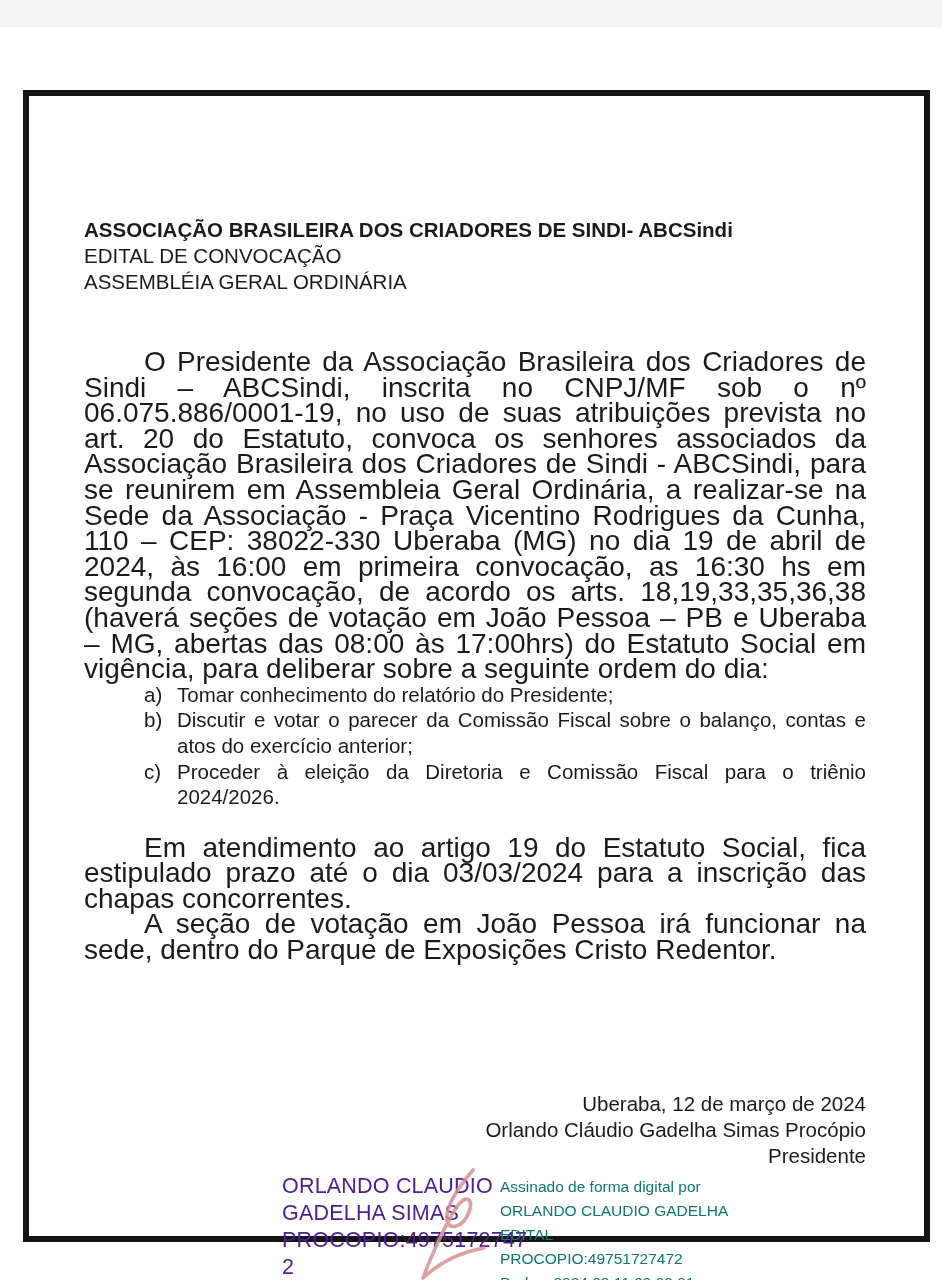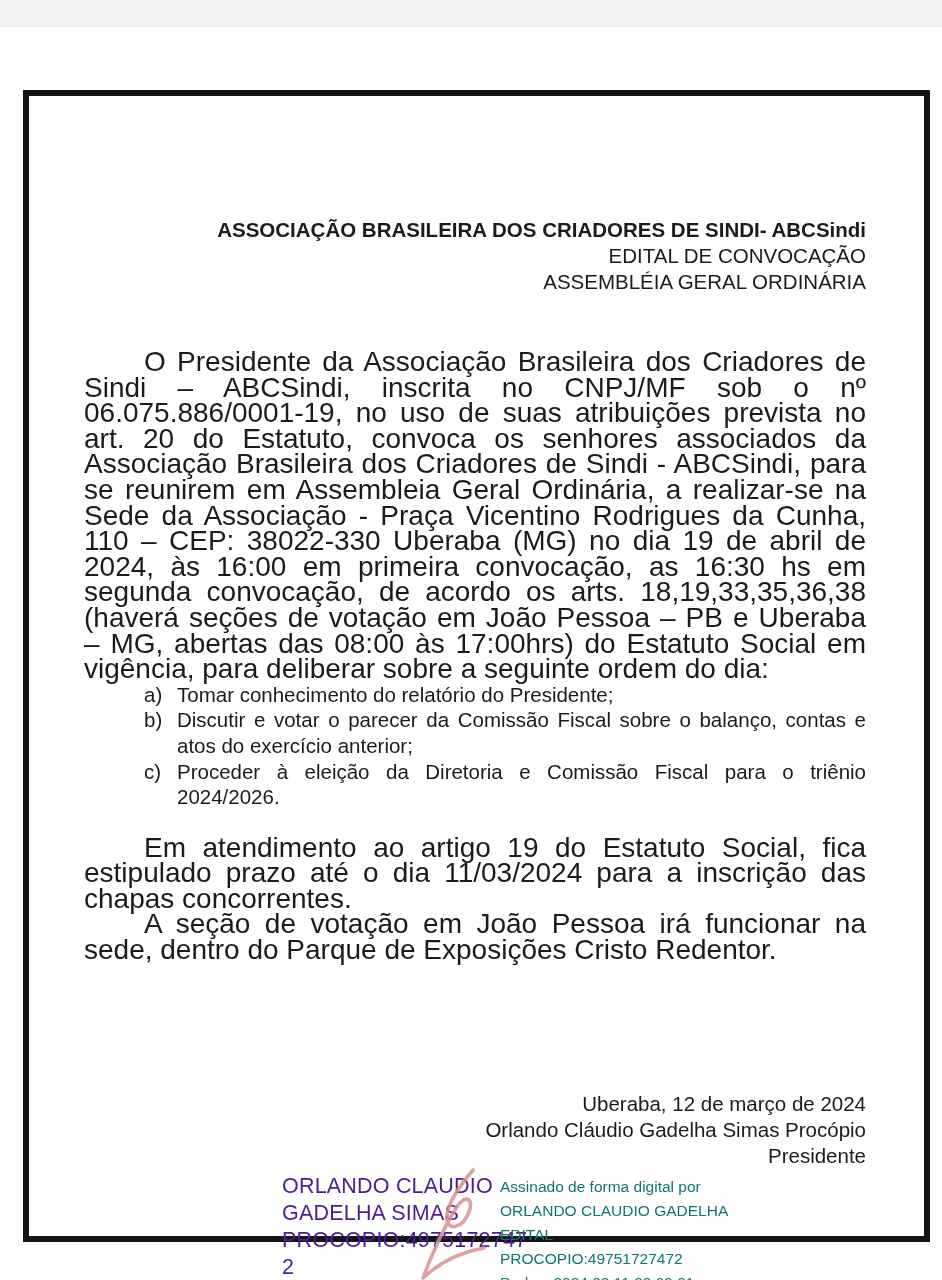--- a/index.html
+++ b/index.html
@@ -25,21 +25,21 @@
   .doc-frame {
     position: absolute;
     left: 23px; top: 90px;
     width: 907px; height: 1152px;
     border: 6px solid #141414;
     box-sizing: border-box;
     background: #ffffff;
     padding: 121px 58px 0 55px;
   }
   .title-block {
-    text-align: right;
+    text-align: left;
     font-size: 20.5px;
     line-height: 26px;
   }
   .title-main { font-weight: bold; }
   .body-text {
     font-size: 28px;
     line-height: 25.6px;
     text-align: justify;
   }
   .para { text-indent: 60px; margin: 0; }
@@ -103,21 +103,21 @@
   </div>
 
   <p class="body-text para para-first">O Presidente da Associação Brasileira dos Criadores de Sindi – ABCSindi, inscrita no CNPJ/MF sob o nº 06.075.886/0001-19, no uso de suas atribuições prevista no art. 20 do Estatuto, convoca os senhores associados da Associação Brasileira dos Criadores de Sindi - ABCSindi, para se reunirem em Assembleia Geral Ordinária, a realizar-se na Sede da Associação - Praça Vicentino Rodrigues da Cunha, 110 – CEP: 38022-330 Uberaba (MG) no dia 19 de abril de 2024, às 16:00 em primeira convocação, as 16:30 hs em segunda convocação, de acordo os arts. 18,19,33,35,36,38 (haverá seções de votação em João Pessoa – PB e Uberaba – MG, abertas das 08:00 às 17:00hrs) do Estatuto Social em vigência, para deliberar sobre a seguinte ordem do dia:</p>
 
   <div class="agenda">
     <div class="agenda-item"><span class="agenda-label">a)</span><span>Tomar conhecimento do relatório do Presidente;</span></div>
     <div class="agenda-item"><span class="agenda-label">b)</span><span>Discutir e votar o parecer da Comissão Fiscal sobre o balanço, contas e atos do exercício anterior;</span></div>
     <div class="agenda-item"><span class="agenda-label">c)</span><span>Proceder à eleição da Diretoria e Comissão Fiscal para o triênio 2024/2026.</span></div>
   </div>
 
-  <p class="body-text para after-agenda">Em atendimento ao artigo 19 do Estatuto Social, fica estipulado prazo até o dia 11/03/2024 para a inscrição das chapas concorrentes.</p>
+  <p class="body-text para after-agenda">Em atendimento ao artigo 19 do Estatuto Social, fica estipulado prazo até o dia 03/03/2024 para a inscrição das chapas concorrentes.</p>
   <p class="body-text para">A seção de votação em João Pessoa irá funcionar na sede, dentro do Parque de Exposições Cristo Redentor.</p>
 
   <div class="closing-block">
     <div>Uberaba, 12 de março de 2024</div>
     <div>Orlando Cláudio Gadelha Simas Procópio</div>
     <div>Presidente</div>
   </div>
 
   <div class="stamp-row">
     <div class="stamp-subject">

